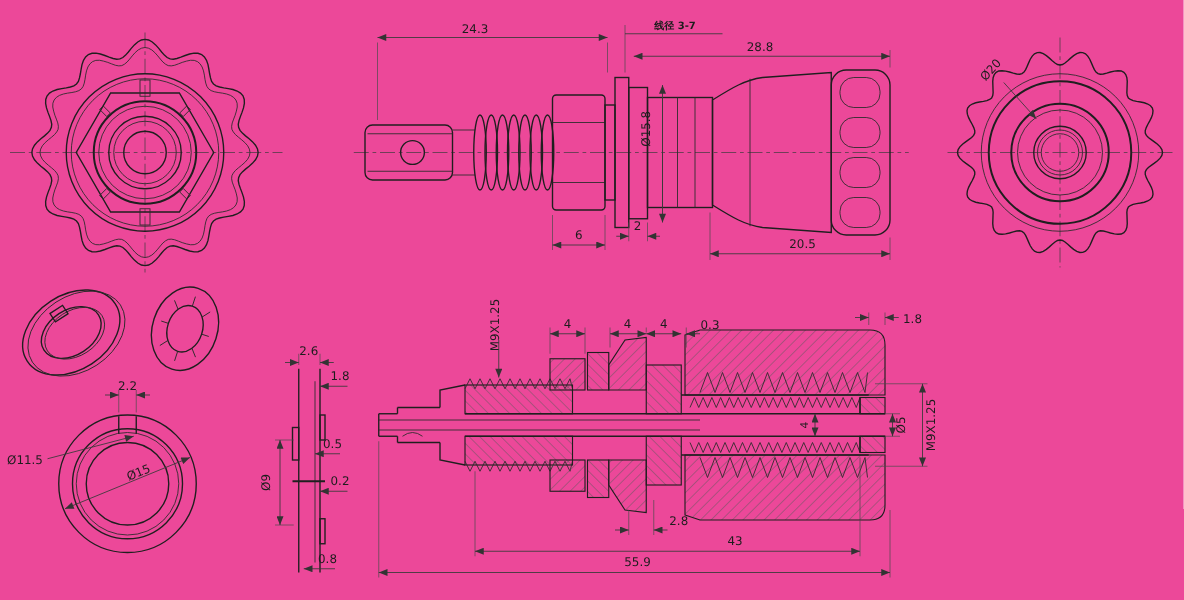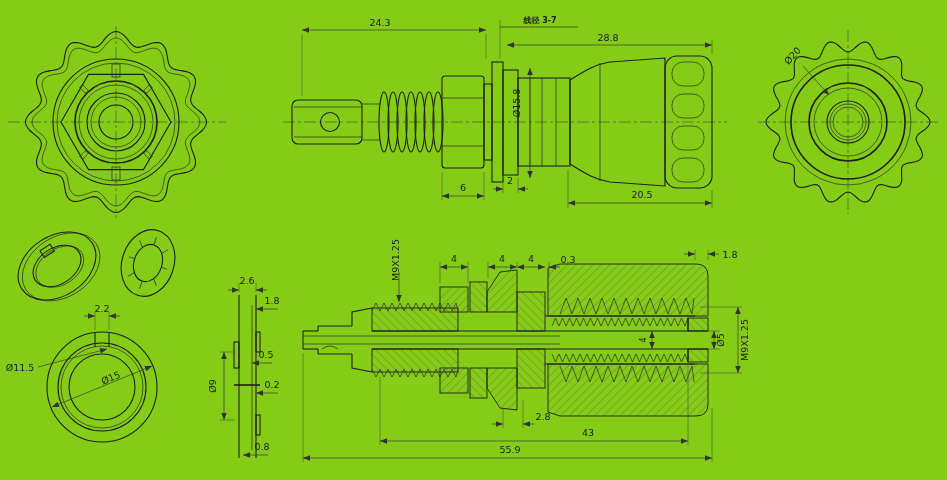--- a/index.html
+++ b/index.html
@@ -1,16 +1,16 @@
 <!DOCTYPE html>
 <html><head>
 <meta charset="utf-8">
 <style>
   html,body{margin:0;padding:0;background:#fff;}
-  .canvas{position:relative;width:947px;height:480px;background:#84cc16;overflow:hidden;
+  .canvas{position:relative;width:947px;height:480px;background:#ec4899;overflow:hidden;
           font-family:"DejaVu Sans", "Liberation Sans", sans-serif;}
   svg{display:block;}
   svg text{fill:#1d1d1d;font-family:"DejaVu Sans","Liberation Sans",sans-serif;font-size:9.5px;}
   svg text.small{font-size:8.5px;}
   svg text.cjk{font-size:8px;font-weight:bold;}
   .outline{stroke:#1f1f1f;stroke-width:1.1;fill:none;}
   .outline2{stroke:#1f1f1f;stroke-width:1.6;fill:none;}
   .thin{stroke:#2b2b2b;stroke-width:0.7;fill:none;}
   .dim{stroke:#3a3a3a;stroke-width:0.7;fill:none;}
   .ext{stroke:#4a4a4a;stroke-width:0.55;fill:none;}

